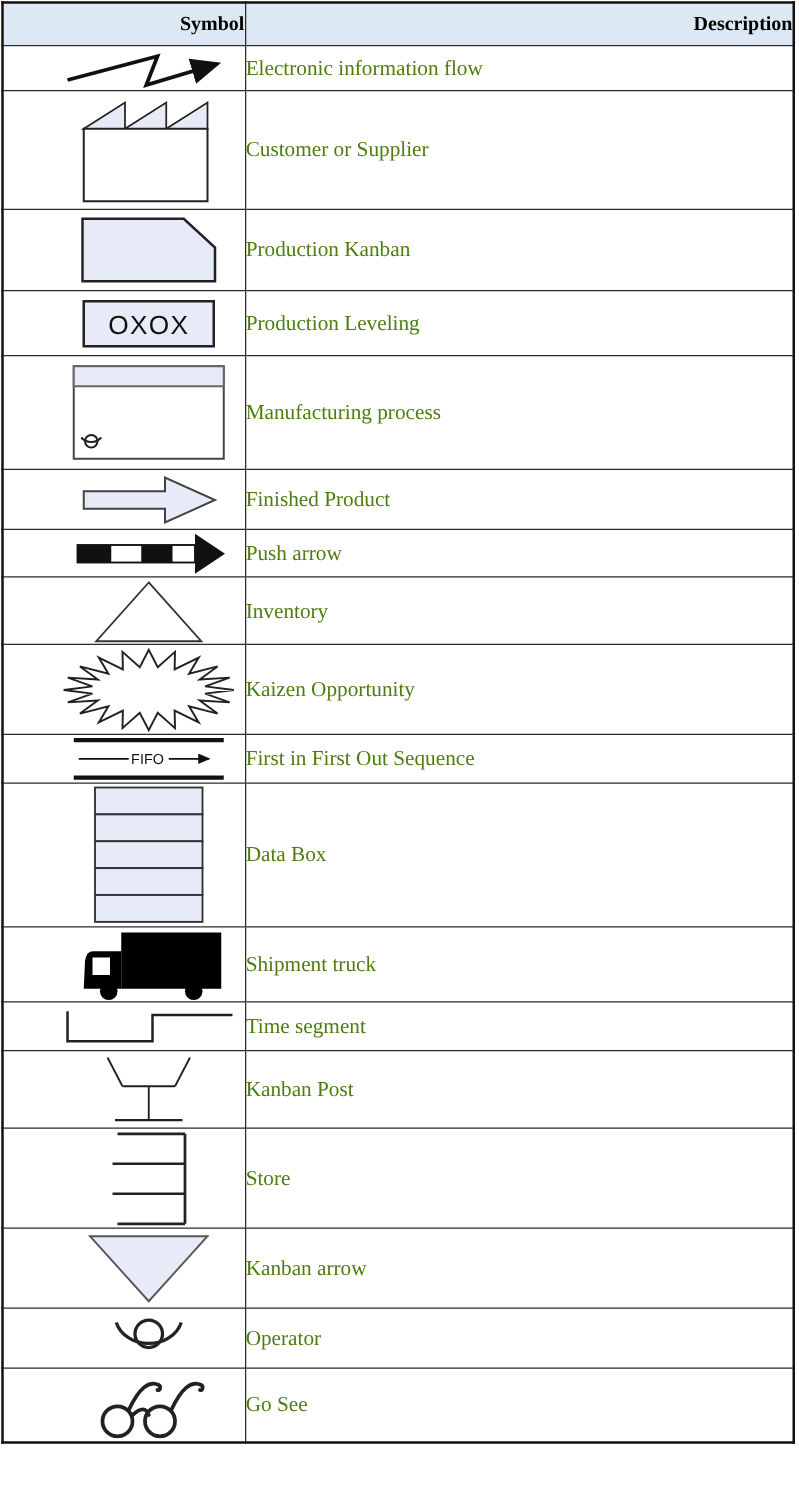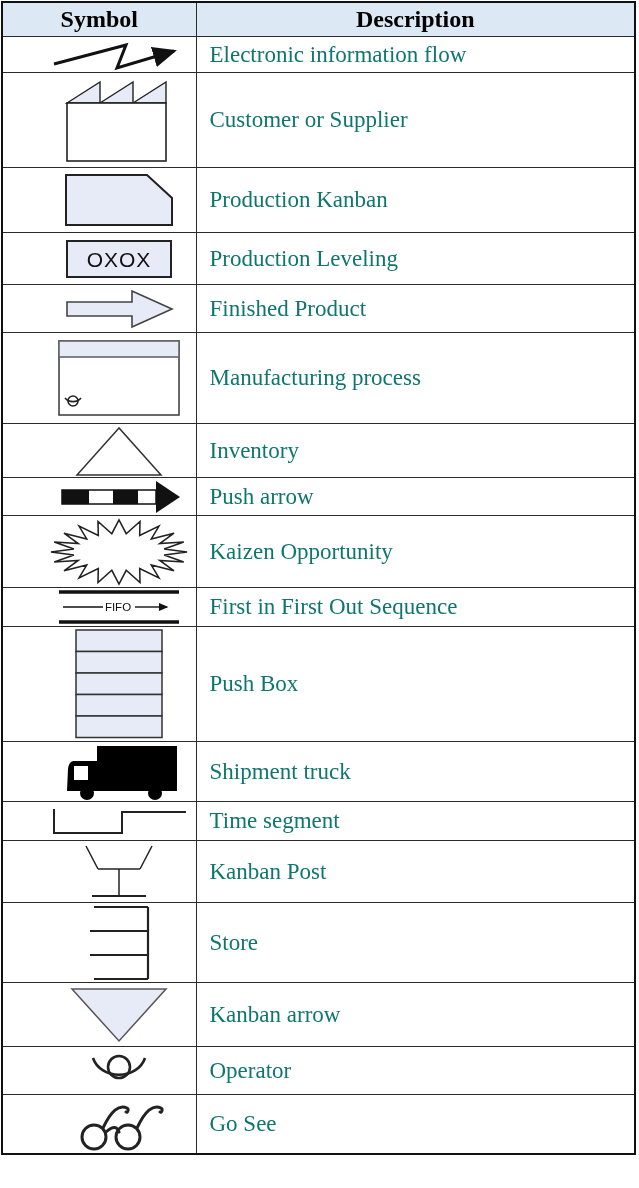--- a/index.html
+++ b/index.html
@@ -19,31 +19,30 @@
   col.c-sym{width:194px;}
   .vsm th,.vsm td{
     border:1px solid var(--line);
     padding:0;
     vertical-align:middle;
     overflow:hidden;
   }
   .vsm thead th{
     background:var(--header-bg);
     font-weight:bold;
-    font-size:24px;
-    text-align:center;
+    font-size:16px;
+    text-align:right;
     height:33px;
   }
   td.sym{text-align:center;padding-left:40px;}
   td.sym svg{display:block;margin:0 auto;}
   td.desc{
-    font-size:23px;
+    font-size:17px;
     text-align:left;
-    padding-left:13px;
-    color:#0f766e;
+    color:#4d7c0f;
   }
   .sym-fill{fill:var(--symbol-fill);}
   .wfill{fill:#ffffff;}
   .stk{stroke:#222;fill:none;}
   svg text{font-family:"Liberation Sans", sans-serif;fill:#111;}
 </style>
 </head>
 <body>
 
 <table class="vsm">
@@ -98,60 +97,60 @@
     <tr style="height:52px">
       <td class="sym">
         <svg width="112" height="44" viewBox="0 0 112 44">
           <rect class="sym-fill" x="4" y="4" width="104" height="36" stroke="#222" stroke-width="2"></rect>
           <text x="56" y="30" text-anchor="middle" font-size="21" letter-spacing="1">OXOX</text>
         </svg>
       </td>
       <td class="desc">Production Leveling</td>
     </tr>
 
-    <tr style="height:48px">
-      <td class="sym">
-        <svg width="120" height="46" viewBox="0 0 120 46">
-          <path class="sym-fill" d="M8,16 H73 V5 L113,23 L73,41 V30 H8 Z" stroke="#444" stroke-width="1.6"></path>
-        </svg>
-      </td>
-      <td class="desc">Finished Product</td>
-    </tr>
-
     <tr style="height:91px">
       <td class="sym">
         <svg width="128" height="82" viewBox="0 0 128 82">
           <rect class="wfill" x="4" y="4" width="120" height="74" stroke="#444" stroke-width="1.6"></rect>
           <rect class="sym-fill" x="4" y="4" width="120" height="16" stroke="#666" stroke-width="1.6"></rect>
           <circle cx="18" cy="64" r="5" class="stk" stroke-width="1.6"></circle>
           <path d="M10,61 A10,9 0 0 0 26,61" class="stk" stroke-width="1.6"></path>
         </svg>
       </td>
       <td class="desc">Manufacturing process</td>
     </tr>
 
-    <tr style="height:54px">
-      <td class="sym">
-        <svg width="110" height="52" viewBox="0 0 110 52">
-          <polygon class="wfill" points="55,3 13,50 97,50" stroke="#333" stroke-width="1.5"></polygon>
-        </svg>
-      </td>
-      <td class="desc">Inventory</td>
+    <tr style="height:48px">
+      <td class="sym">
+        <svg width="120" height="46" viewBox="0 0 120 46">
+          <path class="sym-fill" d="M8,16 H73 V5 L113,23 L73,41 V30 H8 Z" stroke="#444" stroke-width="1.6"></path>
+        </svg>
+      </td>
+      <td class="desc">Finished Product</td>
     </tr>
 
     <tr style="height:38px">
       <td class="sym">
         <svg width="126" height="36" viewBox="0 0 126 36">
           <rect x="6" y="11" width="94" height="14" fill="#fff" stroke="#111" stroke-width="1.5"></rect>
           <rect x="6" y="11" width="27" height="14" fill="#111"></rect>
           <rect x="57" y="11" width="25" height="14" fill="#111"></rect>
           <polygon points="100,2 124,18 100,34" fill="#111"></polygon>
         </svg>
       </td>
       <td class="desc">Push arrow</td>
+    </tr>
+
+    <tr style="height:54px">
+      <td class="sym">
+        <svg width="110" height="52" viewBox="0 0 110 52">
+          <polygon class="wfill" points="55,3 13,50 97,50" stroke="#333" stroke-width="1.5"></polygon>
+        </svg>
+      </td>
+      <td class="desc">Inventory</td>
     </tr>
 
     <tr style="height:72px">
       <td class="sym">
         <svg width="152" height="70" viewBox="0 0 152 72">
           <polygon class="wfill" points="146.0,36.0 122.4,39.0 142.6,46.2 117.9,44.6 132.6,55.4 109.2,49.4 117.1,62.7 97.3,52.9 97.6,67.4 83.4,54.8 76.0,69.0 68.6,54.8 54.4,67.4 54.7,52.9 34.9,62.7 42.8,49.4 19.4,55.4 34.1,44.6 9.4,46.2 29.6,39.0 6.0,36.0 29.6,33.0 9.4,25.8 34.1,27.4 19.4,16.6 42.8,22.6 34.9,9.3 54.7,19.1 54.4,4.6 68.6,17.2 76.0,3.0 83.4,17.2 97.6,4.6 97.3,19.1 117.1,9.3 109.2,22.6 132.6,16.6 117.9,27.4 142.6,25.8 122.4,33.0" stroke="#222" stroke-width="1.6"></polygon>
         </svg>
       </td>
       <td class="desc">Kaizen Opportunity</td>
     </tr>
@@ -177,21 +176,21 @@
     <tr style="height:115px">
       <td class="sym">
         <svg width="94" height="112" viewBox="0 0 94 112">
           <rect class="sym-fill" x="4" y="2" width="86" height="21.5" stroke="#333" stroke-width="1.5"></rect>
           <rect class="sym-fill" x="4" y="23.5" width="86" height="21.5" stroke="#333" stroke-width="1.5"></rect>
           <rect class="sym-fill" x="4" y="45" width="86" height="21.5" stroke="#333" stroke-width="1.5"></rect>
           <rect class="sym-fill" x="4" y="66.5" width="86" height="21.5" stroke="#333" stroke-width="1.5"></rect>
           <rect class="sym-fill" x="4" y="88" width="86" height="21.5" stroke="#333" stroke-width="1.5"></rect>
         </svg>
       </td>
-      <td class="desc">Push Box</td>
+      <td class="desc">Data Box</td>
     </tr>
 
     <tr style="height:60px">
       <td class="sym">
         <svg width="124" height="58" viewBox="0 0 124 58">
           <rect x="40" y="3" width="80" height="45" fill="#000"></rect>
           <path d="M40,18 H17 Q12,18 11,26 L10,48 H40 Z" fill="#000"></path>
           <rect x="17" y="23" width="14" height="14" fill="#fff"></rect>
           <circle cx="30" cy="50" r="7" fill="#000"></circle>
           <circle cx="98" cy="50" r="7" fill="#000"></circle>

